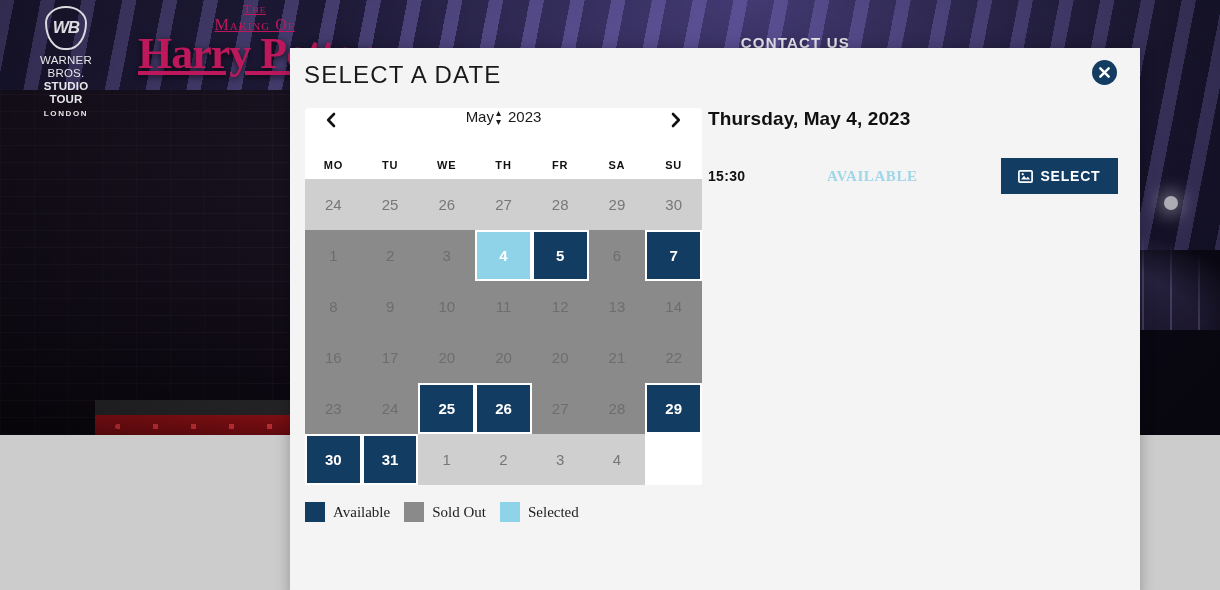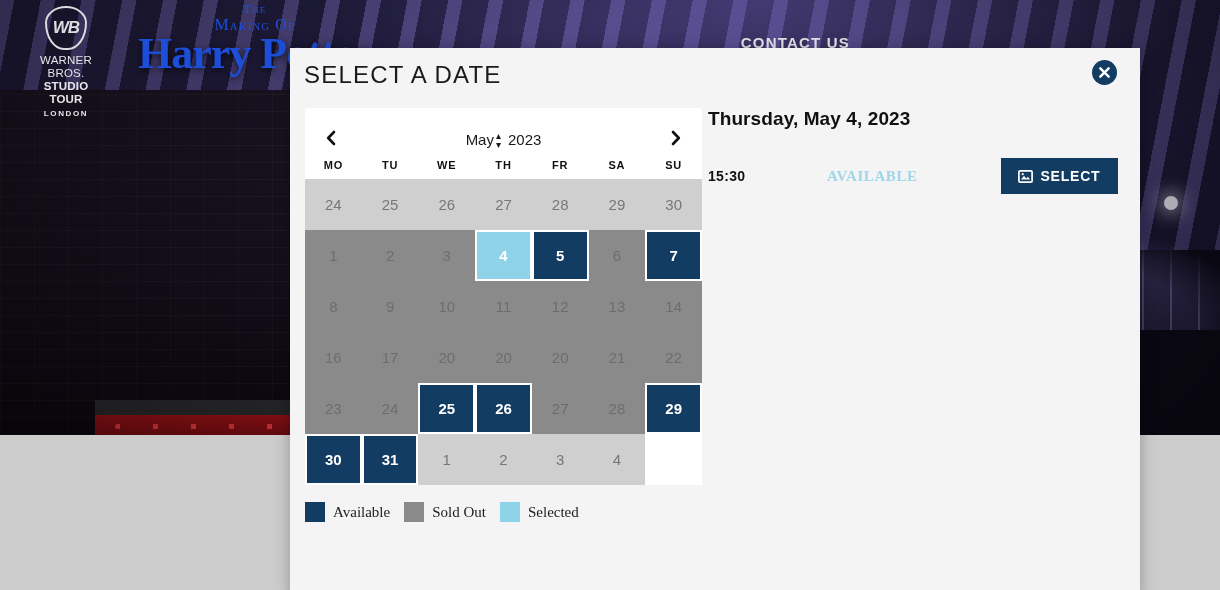--- a/index.html
+++ b/index.html
@@ -195,23 +195,24 @@
     letter-spacing: -1px;
     color: #dcdce0;
   }
   .wb-line1 { font-size: 11.5px; font-weight: normal; letter-spacing: 0.2px; line-height: 13px; }
   .wb-line2 { font-size: 11.5px; font-weight: bold; letter-spacing: 0.2px; line-height: 13px; }
   .wb-line3 { font-size: 8px; font-weight: bold; letter-spacing: 1.6px; line-height: 13px; margin-top: 1px; }
 
   .hp-logo {
     margin-left: 36px;
     margin-top: 2px;
-    color: #1d4ed8;
+    color: #be185d;
     font-family: "Liberation Serif", serif;
     text-align: center;
+    text-decoration: underline;
   }
   .hp-small1 { font-size: 13px; letter-spacing: 1px; font-variant: small-caps; line-height: 14px; }
   .hp-small2 { font-size: 16px; letter-spacing: 1px; font-variant: small-caps; line-height: 18px; }
   .hp-big {
     font-size: 44px;
     line-height: 44px;
     font-weight: bold;
     letter-spacing: -1px;
     margin-top: -2px;
     text-shadow: 0 2px 6px rgba(0,0,0,0.7);
@@ -270,21 +271,21 @@
     left: 15px;
     top: 60px;
     width: 397px;
     background: #ffffff;
     border-radius: 4px 4px 0 0;
   }
 
   #cal-nav {
     height: 42px;
     display: flex;
-    align-items: flex-end;
+    align-items: flex-start;
     justify-content: space-between;
     padding: 0 14px;
     position: relative;
   }
   .cal-arrow {
     background: none;
     border: none;
     cursor: pointer;
     padding: 4px 6px;
     line-height: 0;

